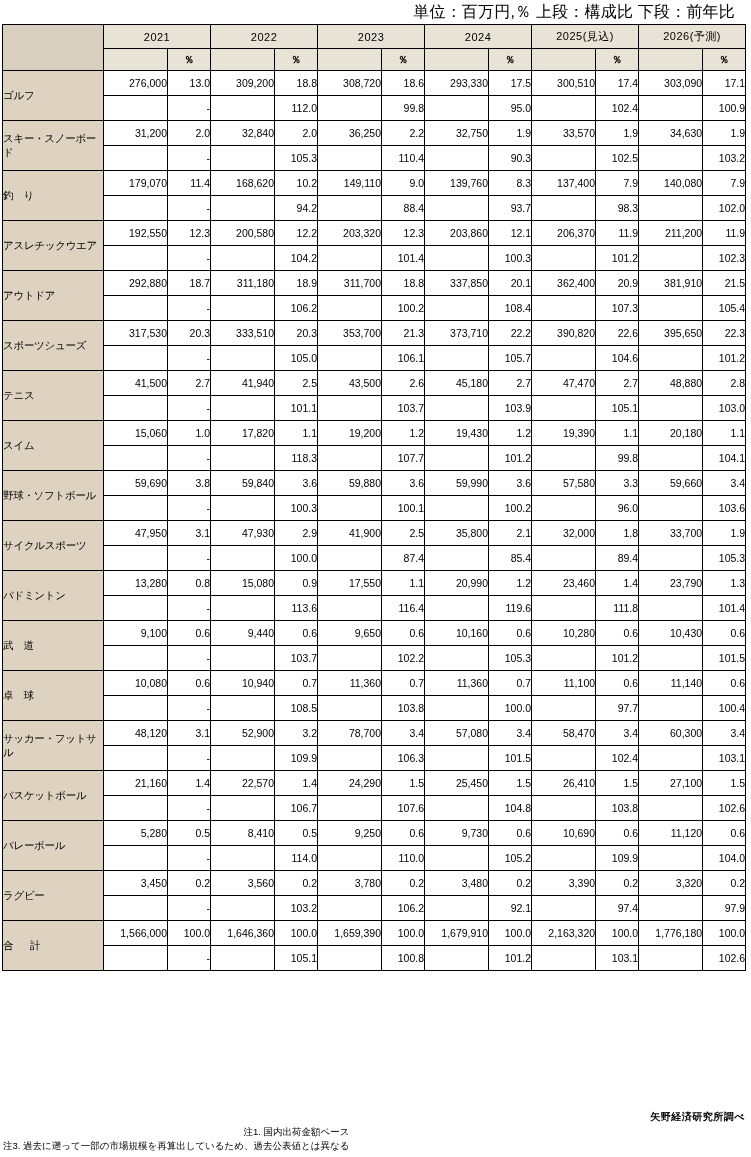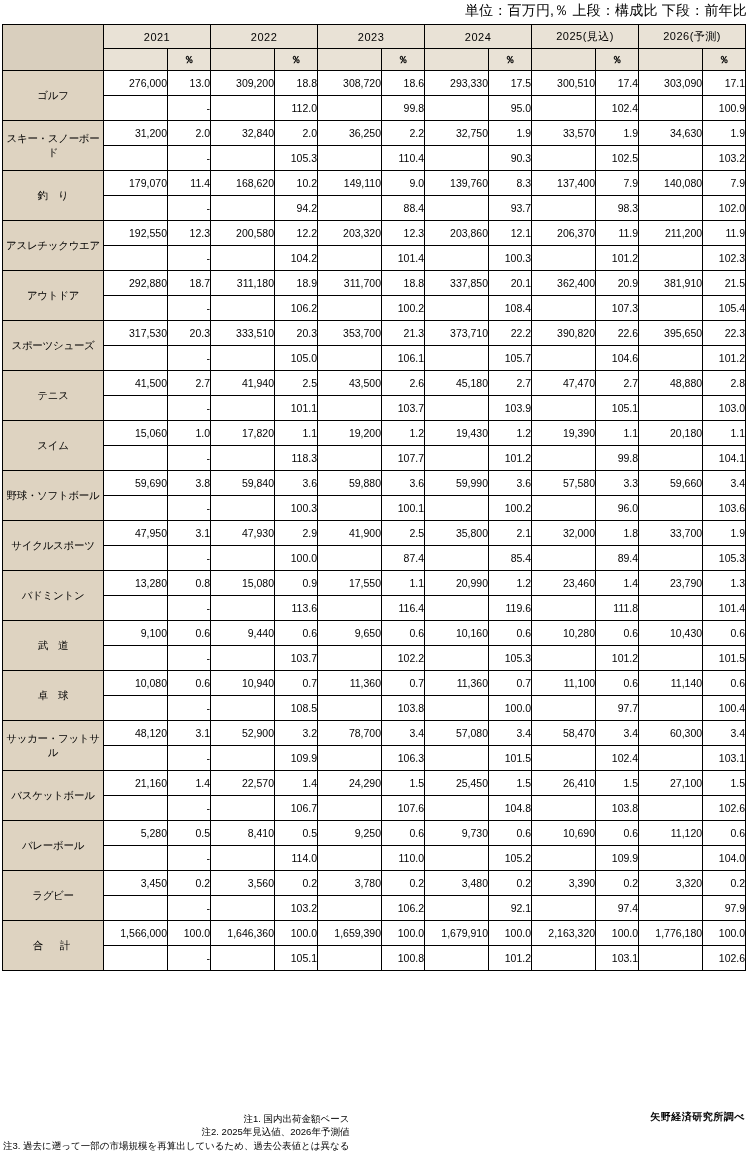--- a/index.html
+++ b/index.html
@@ -10,22 +10,22 @@
   body {
     width: 751px;
     height: 1157px;
     font-family: "Liberation Sans", sans-serif;
     color: #000;
     position: relative;
   }
   .unit-note {
     position: absolute;
     top: 2px;
-    right: 4px;
-    font-size: 14px;
+    right: 16px;
+    font-size: 16px;
     letter-spacing: 0.2px;
   }
   table.main {
     position: absolute;
     top: 24px;
     left: 2px;
     border-collapse: collapse;
     table-layout: fixed;
     width: 650px;
     font-size: 10px;
@@ -53,21 +53,21 @@
     height: 22px;
   }
   .hdr-pct {
     background: #e9e2d6;
     text-align: center;
     font-size: 10px;
     height: 22px;
   }
   .rowlabel {
     background: #ded3c1;
-    text-align: center;
+    text-align: left;
     font-size: 10.5px;
     letter-spacing: -0.3px;
     padding: 0 2px;
     margin-left: 8px;
   }
   .rowlabel.total {
     letter-spacing: 3px;
   }
   .num {
     text-align: right;
@@ -668,15 +668,14 @@
         <td class="num cell-lower"></td>
         <td class="num cell-lower sub">102.6</td>
       </tr>
     </tbody>
 </table>
 
 <div class="source">矢野経済研究所調べ</div>
 
 <div class="notes">
   <div>注1. 国内出荷金額ベース</div>
-  <div>注2. 2025年見込値、2026年予測値</div>
   <div>注3. 過去に遡って一部の市場規模を再算出しているため、過去公表値とは異なる</div>
 </div>
 
 </body></html>

